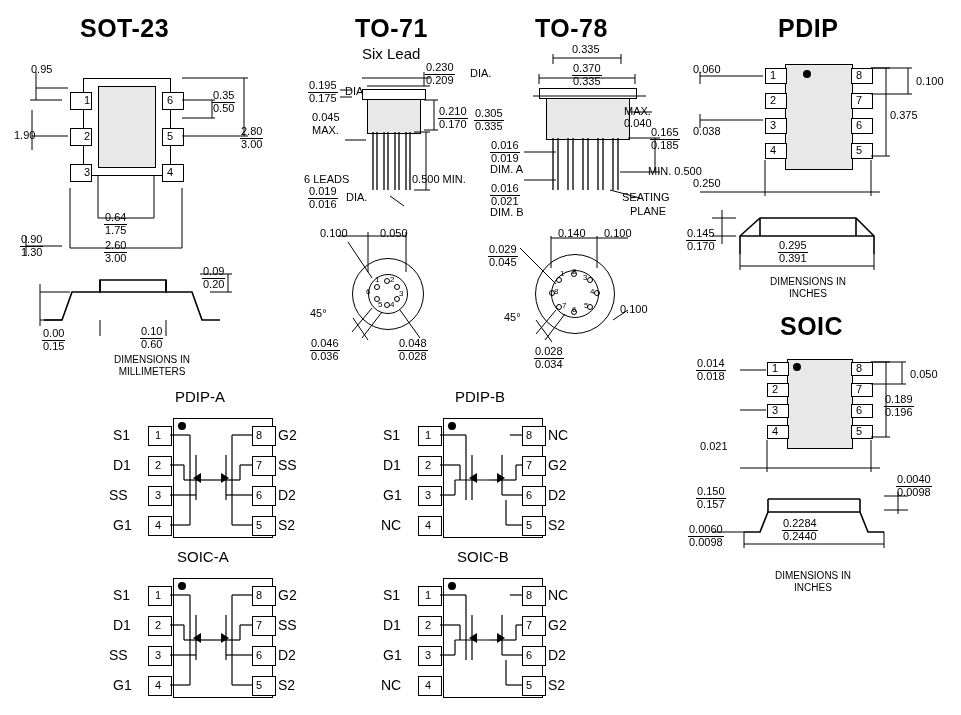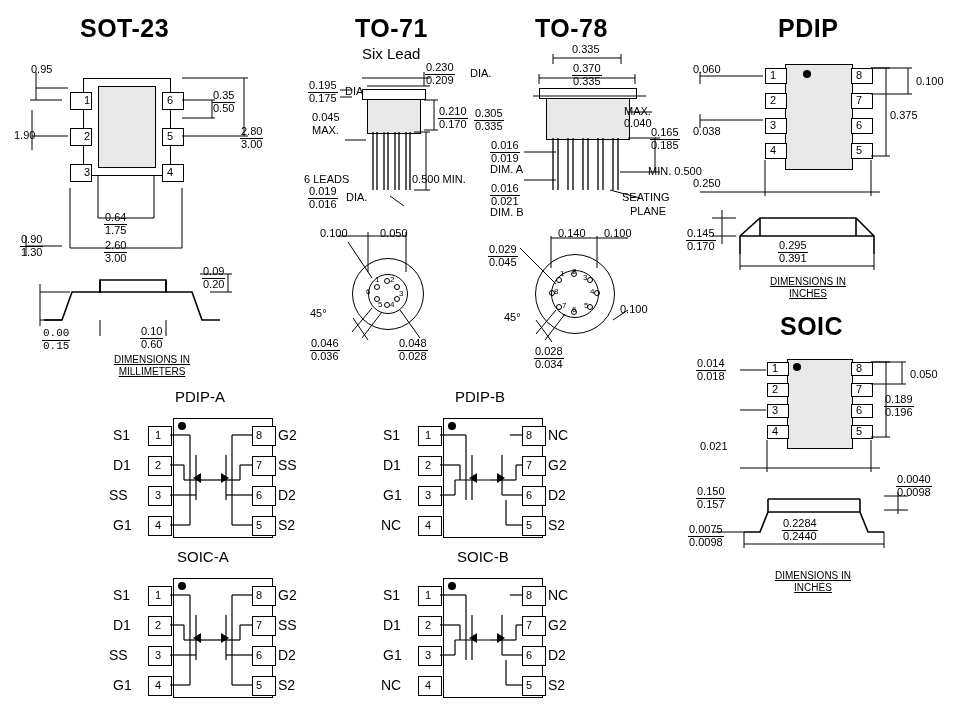--- a/index.html
+++ b/index.html
@@ -12,21 +12,21 @@
   .frac .top{display:block;border-bottom:1px solid #000;padding:0 1px;}
   .frac .bot{display:block;padding:0 1px;}
   .frac.left{text-align:left;}
   .box{position:absolute;border:1.6px solid #000;background:#fff;}
   .boxthin{position:absolute;border:1px solid #000;background:#fff;}
   .pin{position:absolute;border:1.4px solid #000;background:#fff;}
   .pinnum{font-size:11px;line-height:11px;}
   .dot{position:absolute;border-radius:50%;background:#000;}
   .circ{position:absolute;border:1.6px solid #000;border-radius:50%;background:#fff;}
   .tiny{font-size:8px;line-height:8px;}
-  .dimnote{font-size:10px;line-height:12px;text-align:center;text-decoration:underline;}
+  .dimnote{font-size:10px;line-height:12px;text-align:center;}
   svg{position:absolute;overflow:visible;}
   .pkgname{font-size:15px;}
   .siglbl{font-size:14px;line-height:14px;}
 </style>
 </head>
 <body>
 
 <div class="abs title" style="left:80px;top:14px;">SOT-23</div>
 
 <div class="box" style="left:83px;top:78px;width:86px;height:96px;"></div>
@@ -103,21 +103,21 @@
     <line x1="40" y1="284" x2="40" y2="326"></line>
     <line x1="40" y1="292" x2="70" y2="292"></line>
     <line x1="40" y1="320" x2="62" y2="320"></line>
     <line x1="200" y1="274" x2="232" y2="274"></line>
     <line x1="210" y1="292" x2="232" y2="292"></line>
     <line x1="228" y1="274" x2="228" y2="292"></line>
     <line x1="100" y1="320" x2="100" y2="336"></line>
     <line x1="166" y1="320" x2="166" y2="336"></line>
   </g>
 </svg>
-<div class="abs frac" style="left:42px;top:328px;font-family:Liberation Mono, monospace;">
+<div class="abs frac" style="left:42px;top:328px;">
     <span class="top">0.00</span>
     <span class="bot">0.15</span>
   </div>
 <div class="abs frac" style="left:140px;top:326px;">
     <span class="top">0.10</span>
     <span class="bot">0.60</span>
   </div>
 <div class="abs frac" style="left:202px;top:266px;">
     <span class="top">0.09</span>
     <span class="bot">0.20</span>
@@ -460,21 +460,21 @@
     <line x1="884" y1="532" x2="884" y2="548"></line>
     <line x1="744" y1="544" x2="884" y2="544"></line>
     <line x1="712" y1="532" x2="744" y2="532"></line>
   </g>
 </svg>
 <div class="abs frac" style="left:896px;top:474px;">
     <span class="top">0.0040</span>
     <span class="bot">0.0098</span>
   </div>
 <div class="abs frac" style="left:688px;top:524px;">
-    <span class="top">0.0075</span>
+    <span class="top">0.0060</span>
     <span class="bot">0.0098</span>
   </div>
 <div class="abs frac" style="left:782px;top:518px;">
     <span class="top">0.2284</span>
     <span class="bot">0.2440</span>
   </div>
 <div class="abs dimnote" style="left:748px;top:570px;width:130px;white-space:pre-line;">DIMENSIONS IN
 INCHES</div>
 
 <div class="abs pkgname" style="left:175px;top:388px;">PDIP-A</div>

